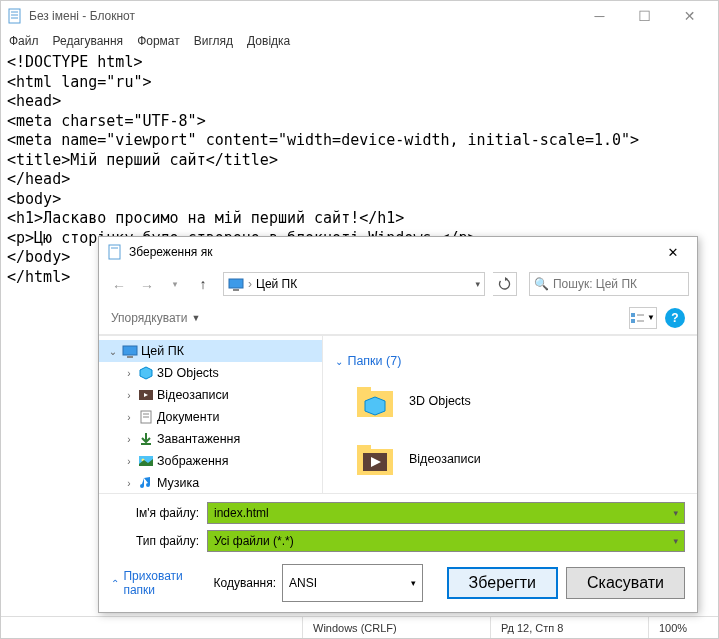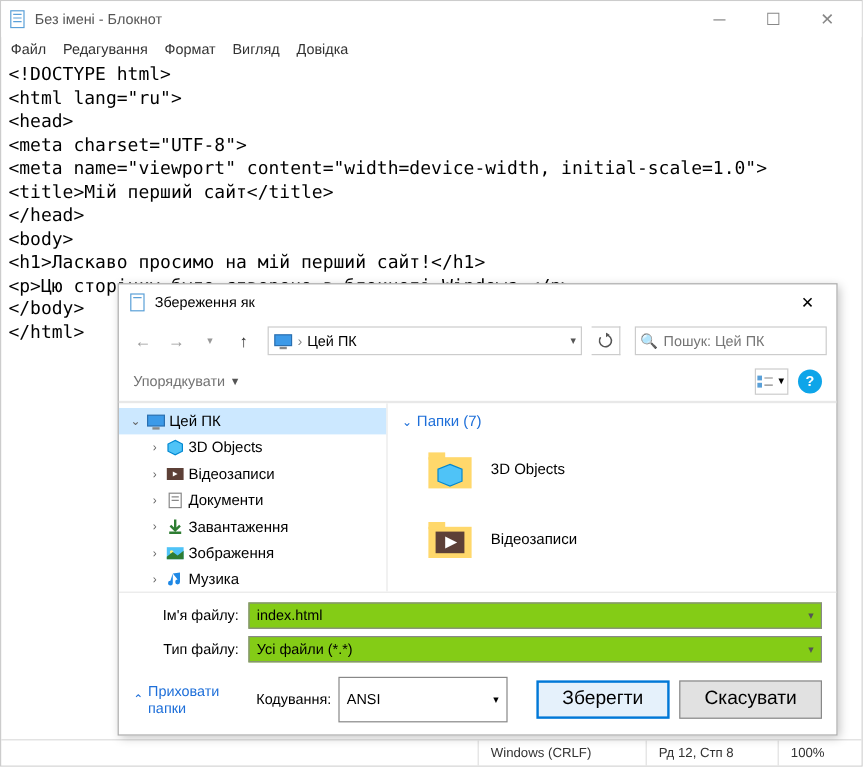--- a/index.html
+++ b/index.html
@@ -8,21 +8,21 @@
 
 .np-win { width: 719px; height: 639px; background: #fff; border: 1px solid #ccc; position: relative; }
 .np-title { height: 30px; display: flex; align-items: center; padding: 0 6px; background: #fff; }
 .np-title .icon { width: 16px; height: 16px; margin-right: 6px; }
 .np-title .t { flex: 1; font-size: 12px; color: #555; }
 .np-tbtn { width: 45px; height: 30px; display: flex; align-items: center; justify-content: center; color: #888; font-size: 14px; }
 .np-tbtn.close { color: #888; }
 .np-menu { height: 20px; display: flex; align-items: center; padding: 0 8px; gap: 14px; font-size: 12px; color: #333; }
 .np-menu span { cursor: default; }
 .np-body { padding: 2px 6px; font-family: Consolas, monospace; font-size: 15px; line-height: 1.3; color: #000; white-space: pre; }
-.np-status { position: absolute; bottom: 0; left: 0; right: 0; height: 22px; border-top: 1px solid #ddd; display: flex; align-items: center; font-size: 11px; color: #333; }
+.np-status { position: absolute; bottom: 0; left: 0; right: 0; height: 22px; border-top: 1px solid #ddd; display: flex; align-items: center; font-size: 11px; color: #333; gap: 48px; }
 .np-status .cell { border-left: 1px solid #e0e0e0; padding: 0 10px; height: 100%; display: flex; align-items: center; }
 .np-status .spacer { flex: 1; }
 
 
 .dlg { position: absolute; left: 98px; top: 236px; width: 600px; height: 377px; background: #fff; border: 1px solid #aaa; box-shadow: 2px 2px 8px rgba(0,0,0,0.25); display: flex; flex-direction: column; }
 .dlg-title { height: 30px; display: flex; align-items: center; padding: 0 8px; }
 .dlg-title .t { flex: 1; font-size: 12px; }
 .dlg-close { width: 32px; text-align: center; font-size: 13px; }
 .dlg-nav { height: 34px; display: flex; align-items: center; padding: 0 8px; gap: 4px; }
 .navbtn { width: 24px; height: 24px; display: flex; align-items: center; justify-content: center; color: #999; font-size: 14px; }
@@ -39,21 +39,21 @@
 .toolbar .sp { flex: 1; }
 .toolbar .viewbtn { width: 28px; height: 22px; border: 1px solid #ccc; display: flex; align-items: center; justify-content: center; margin-left: 4px; font-size: 10px; }
 .toolbar .help { width: 20px; height: 20px; border-radius: 50%; background: #0ea5e9; color: #fff; display: flex; align-items: center; justify-content: center; font-size: 12px; margin-left: 8px; font-weight: bold; }
 
 .dlg-mid { flex: 1; display: flex; overflow: hidden; border-top: 1px solid #e8e8e8; }
 .tree { width: 224px; border-right: 1px solid #e8e8e8; padding: 4px 0; overflow: hidden; font-size: 12.5px; }
 .tree-row { height: 22px; display: flex; align-items: center; padding-left: 8px; gap: 2px; }
 .tree-row.sel { background: #cce8ff; }
 .tree-row .exp { width: 12px; color: #666; font-size: 10px; text-align: center; }
 .tree-row .ico { width: 18px; display: flex; align-items: center; justify-content: center; }
-.content { flex: 1; padding: 8px 12px; overflow: hidden; }
+.content { flex: 1; padding: 18px 12px; overflow: hidden; }
 .content .hdr { color: #1e6fd9; font-size: 12.5px; margin-bottom: 8px; cursor: default; }
 .content .hdr .chev { font-size: 10px; margin-right: 4px; }
 .folders { display: flex; flex-direction: column; gap: 8px; padding-left: 18px; }
 .fitem { display: flex; align-items: center; gap: 12px; height: 50px; }
 .fitem .fico { width: 44px; height: 44px; display: flex; align-items: center; justify-content: center; }
 .fitem .flab { font-size: 12.5px; }
 
 .dlg-bot { border-top: 1px solid #e8e8e8; padding: 8px 12px 10px; }
 .frow { display: flex; align-items: center; margin-bottom: 6px; }
 .frow .lab { width: 96px; text-align: right; padding-right: 8px; font-size: 12px; }

